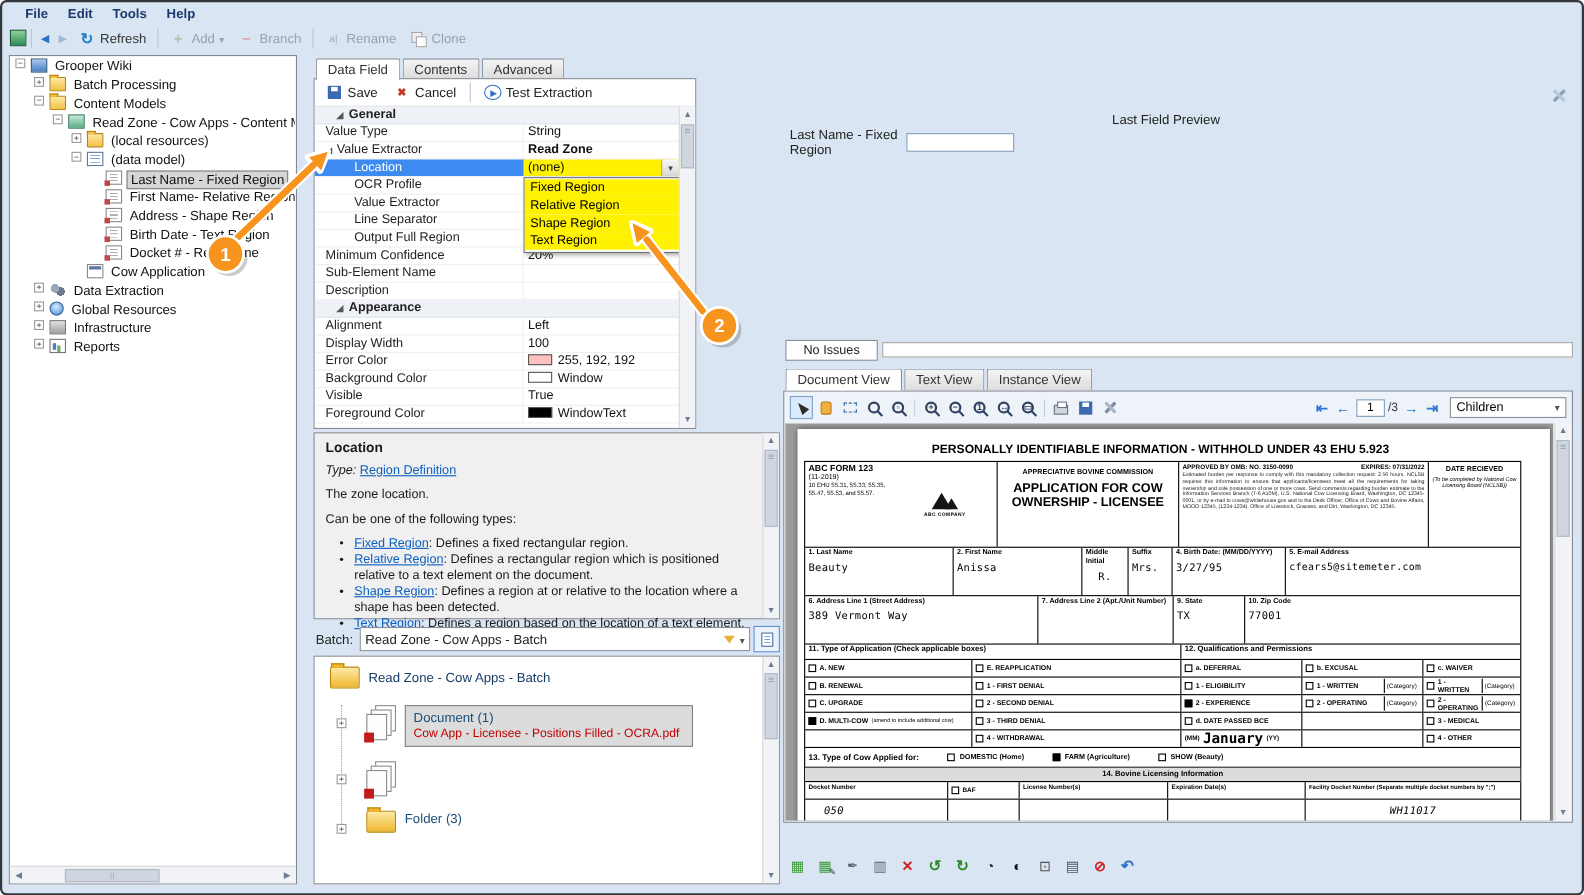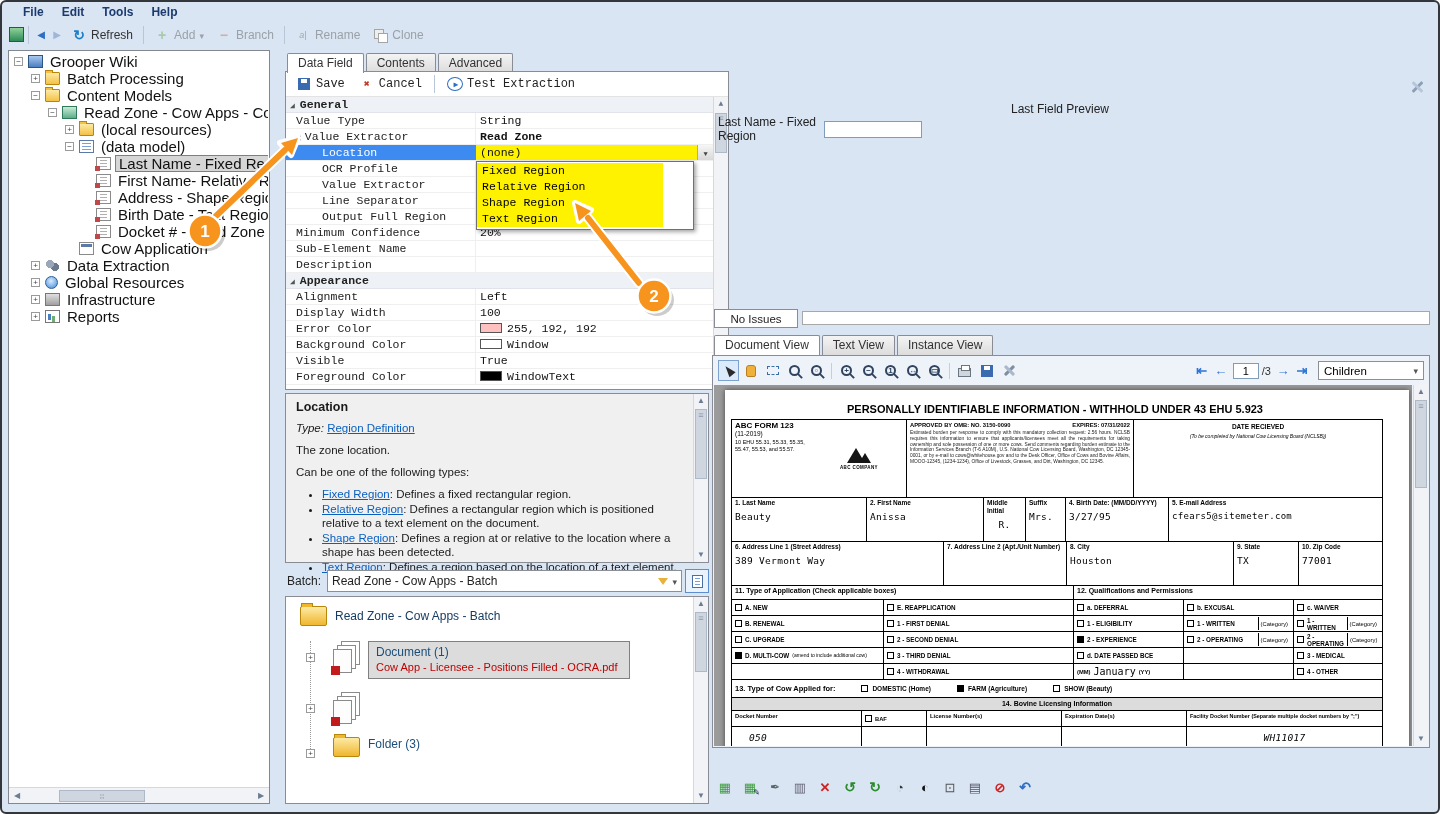--- a/index.html
+++ b/index.html
@@ -21,21 +21,21 @@
 .gi-add::before{content:"+";color:#a9c9a9;font-size:14px;font-weight:bold;}
 .gi-del::before{content:"−";color:#d8aaaa;font-size:14px;font-weight:bold;}
 .gi-rename::before{content:"a|";font-size:9px;color:#a5a5a5;font-style:italic;}
 .gi-clone::before{content:"";position:absolute;left:2px;top:2px;width:8px;height:8px;border:1px solid #a5a5a5;background:#eee;}
 .gi-clone::after{content:"";position:absolute;left:6px;top:6px;width:8px;height:8px;border:1px solid #a5a5a5;background:#fff;}
 .dd-caret::before{content:"▾";color:#9aa1a8;font-size:9px;}
 
 
 .tree-panel{position:absolute;left:6px;top:48px;width:262px;bottom:8px;background:#fff;border:1px solid #828790;}
 .tree{position:absolute;inset:2px 1px 17px 1px;overflow:hidden;}
-.tree-row{display:flex;align-items:center;height:17px;font-size:15px;white-space:nowrap;color:#111;}
+.tree-row{display:flex;height:17px;font-size:12px;white-space:nowrap;color:#111;}
 .lv0{padding-left:4px;}.lv1{padding-left:21px;}.lv2{padding-left:38px;}.lv3{padding-left:55px;}.lv4{padding-left:72px;}
 .exp{width:9px;height:9px;border:1px solid #9a9a9a;background:#fff;font-size:8px;line-height:7px;text-align:center;margin-right:5px;flex:none;color:#444;}
 .exp.plus::before{content:"+";}
 .exp.minus::before{content:"−";}
 .exp.none{visibility:hidden;}
 .tlabel{padding:0 3px;line-height:15px;}
 .tlabel.sel{background:#d6d6d6;border:1px solid #7f7f7f;}
 .ti{width:15px;height:13px;margin-right:4px;position:relative;flex:none;}
 .ti-root{background:linear-gradient(#a9c9f0,#4a7fc1);border:1px solid #2c567f;}
 .ti-folder{background:linear-gradient(#fdeaa4,#f3c245);border:1px solid #b8860b;border-radius:1px;}
@@ -65,33 +65,33 @@
 .sbv .up,.sbv .dn{position:absolute;left:0;right:0;height:14px;color:#6b7c93;font-size:8px;text-align:center;line-height:14px;}
 .sbv .up{top:0;}.sbv .up::before{content:"▲";}
 .sbv .dn{bottom:0;}.sbv .dn::before{content:"▼";}
 .sbv .thumb{position:absolute;left:1px;right:1px;background:#cfd6e0;border:1px solid #aeb9c7;text-align:center;color:#8a97a8;font-size:9px;}
 .sbv .thumb::before{content:"≡";line-height:normal;}
 
 
 .mid-tabs{position:absolute;left:285px;top:51px;display:flex;height:19px;font-size:12px;}
 .tab{padding:2px 10px 0 10px;border:1px solid #898c95;border-bottom:none;background:linear-gradient(#f4f4f4,#dcdcdc);margin-right:2px;border-radius:2px 2px 0 0;color:#333;}
 .tab.active{background:#fff;height:20px;position:relative;z-index:2;}
-.editor-box{position:absolute;left:283px;top:69px;width:444px;height:319px;background:#fff;border:1px solid #898c95;font-family:Liberation Mono, monospace;}
+.editor-box{position:absolute;left:283px;top:69px;width:348px;height:319px;background:#fff;border:1px solid #898c95;}
 .savebar{position:absolute;left:0;right:0;top:0;height:25px;display:flex;align-items:center;gap:2px;padding-left:4px;font-size:12px;color:#222;border-bottom:1px solid #e3e3e3;}
 .sb-btn{display:flex;align-items:center;gap:4px;padding:2px 6px;}
 .gi-save::before{content:"";width:12px;height:12px;background:#3a6ab0;}
 .gi-save::after{content:"";position:absolute;top:3px;left:5px;width:6px;height:4px;background:#fff;}
 .gi-cancel::before{content:"✖";color:#c0392b;font-size:10px;font-weight:bold;}
 .gi-test::before{content:"▶";font-size:8px;color:#2e6fc4;border:1px solid #2e6fc4;border-radius:50%;width:12px;height:12px;display:flex;align-items:center;justify-content:center;padding-left:2px;}
 
 .pgrid{position:absolute;left:0;right:15px;top:25px;bottom:0;font-size:11.5px;overflow:hidden;}
 .prow{display:flex;height:16px;line-height:15px;border-bottom:1px solid #efefef;position:relative;}
 .plabel{width:190px;padding-left:10px;color:#222;border-right:1px solid #efefef;white-space:nowrap;overflow:hidden;}
 .pvalue{flex:1;padding-left:4px;white-space:nowrap;position:relative;color:#111;}
-.prow.psec{background:#eef1f5;font-weight:bold;border-bottom:1px solid #e0e4ea;}
+.prow.psec{background:#eef1f5;font-weight:bold;border-bottom:1px solid #e0e4ea;padding-left:16px;}
 .prow.psec .plabel{border-right:none;padding-left:4px;width:auto;}
 .psec .plabel::before{content:"◢";font-size:8px;color:#555;margin-right:5px;}
 .prow.ind .plabel{padding-left:36px;}
 .vx-exp::before{content:"◢";font-size:8px;color:#555;margin-right:4px;}
 .bold-val{font-weight:bold;}
 .prow.selrow .plabel{background:#3d8af0;color:#fff;border-right-color:#3d8af0;}
 .prow.selrow .pvalue{background:#fff200;}
 .combo-btn{position:absolute;right:0;top:0;width:16px;height:15px;background:linear-gradient(#f6f6f6,#d8d8d8);border-left:1px solid #aaa;text-align:center;}
 .combo-btn::before{content:"▼";font-size:7px;color:#444;line-height:15px;}
 .swatch{display:inline-block;width:22px;height:10px;border:1px solid #555;vertical-align:-1px;margin-right:5px;}
@@ -242,21 +242,21 @@
 .r2{height:44px;}
 .sechdr{height:14px;}
 .sechdr .f-label{font-size:7px;}
 .chk-row{height:16px;}
 .chk-cell{display:flex;align-items:center;gap:3px;font-size:6.3px;font-weight:bold;padding-left:3px;}
 .box{width:7px;height:7px;border:1px solid #000;background:#fff;flex:none;}
 .box.checked{background:#000;}
 .cat{margin-left:auto;border-left:1px solid #000;align-self:stretch;display:flex;align-items:center;padding:0 2px;font-weight:normal;font-size:5.8px;}
 .note{font-weight:normal;font-size:5px;line-height:5.5px;}
 .bce{font-size:5.8px;display:flex;align-items:center;gap:3px;font-weight:bold;}
-.bce .mono{font-family:"DejaVu Sans Mono",monospace;font-size:10px;font-weight:normal;}
+.bce .mono{font-family:"DejaVu Sans Mono",monospace;font-size:13px;font-weight:bold;}
 .s13{height:18px;align-items:center;display:flex;}
 .s13 .f-cell{display:flex;align-items:center;width:100%;gap:26px;}
 .s13-label{font-size:7.5px;font-weight:bold;}
 .s13-opt{display:flex;align-items:center;gap:4px;font-size:6.5px;font-weight:bold;}
 .s14t{height:13px;background:#dcdcdc;text-align:center;}
 .s14t .f-cell{width:100%;font-size:7px;font-weight:bold;padding-top:2px;}
 .s14h{height:16px;}
 .s14h .f-label{font-size:5.8px;}
 .s14v{height:22px;font-style:italic;}
 .baf{display:flex;align-items:center;gap:3px;}
@@ -674,20 +674,25 @@
                 <div class="frefs">10 EHU 55.31, 55.33, 55.35, 55.47, 55.53, and 55.57.</div>
               </div>
               <div class="logo">
                 <div class="tris">
                     <span class="tri-a"></span>
                     <span class="tri-b"></span>
                   </div>
                 <div class="co">ABC COMPANY</div>
               </div>
             </div>
+            <div class="f-cell hd-b">
+              <div class="comm">APPRECIATIVE BOVINE COMMISSION</div>
+              <div class="t1">APPLICATION FOR COW</div>
+              <div class="t1">OWNERSHIP - LICENSEE</div>
+            </div>
             <div class="f-cell hd-c">
               <div class="omb-line">
                   <span>APPROVED BY OMB:  NO. 3150-0090</span>
                   <span>EXPIRES:  07/31/2022</span>
                 </div>
               <div class="burden">Estimated burden per response to comply with this mandatory collection request: 2.56 hours. NCLSB requires this information to ensure that applicants/licensees meet all the requirements for taking ownership and sole possession of one or more cows. Send comments regarding burden estimate to the Information Services Branch (T-6 A10M), U.S. National Cow Licensing Board, Washington, DC 12345-0001, or by e-mail to cows@whitehouse.gov and to the Desk Officer, Office of Cows and Bovine Affairs, MOOO-12345, (1234-1234), Office of Livestock, Grasses, and Dirt, Washington, DC 12345.</div>
             </div>
             <div class="f-cell hd-d" style="flex:1;">
               <div class="dr">DATE RECIEVED</div>
               <div class="drn">(To be completed by National Cow Licensing Board (NCLSB))</div>
@@ -722,24 +727,20 @@
           </div>
 
           <div class="f-row r2">
             <div class="f-cell" style="width:212px;">
                 <div class="f-label">6.  Address Line 1 (Street Address)</div>
                 <div class="f-value">389 Vermont Way</div>
               </div>
             <div class="f-cell" style="width:123px;">
                 <div class="f-label">7.  Address Line 2 (Apt./Unit Number)</div>
                 <div class="f-value"></div>
-              </div>
-            <div class="f-cell" style="width:167px;">
-                <div class="f-label">8.  City</div>
-                <div class="f-value">Houston</div>
               </div>
             <div class="f-cell" style="width:65px;">
                 <div class="f-label">9.  State</div>
                 <div class="f-value">TX</div>
               </div>
             <div class="f-cell" style="flex:1;">
                 <div class="f-label">10.  Zip Code</div>
                 <div class="f-value">77001</div>
               </div>
           </div>

